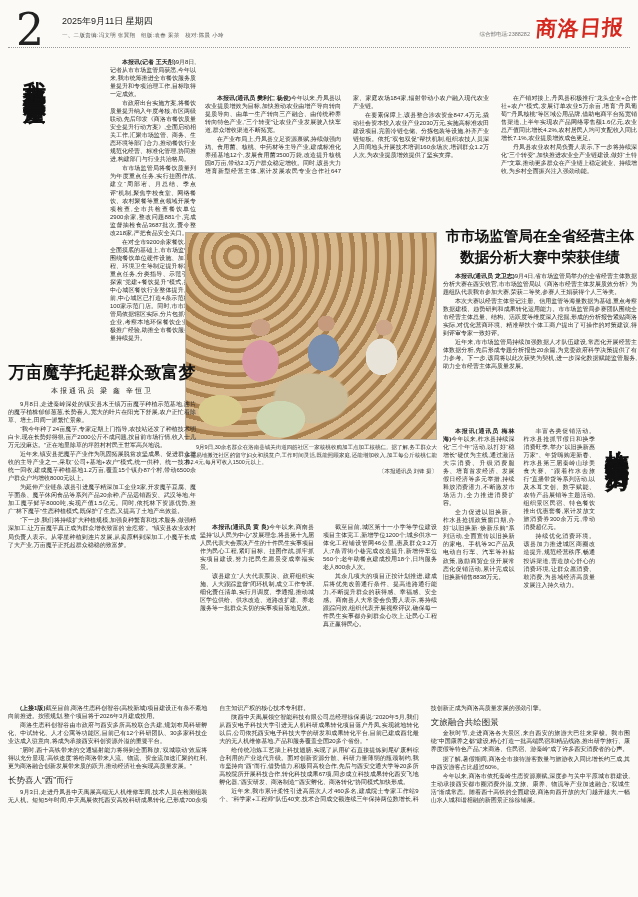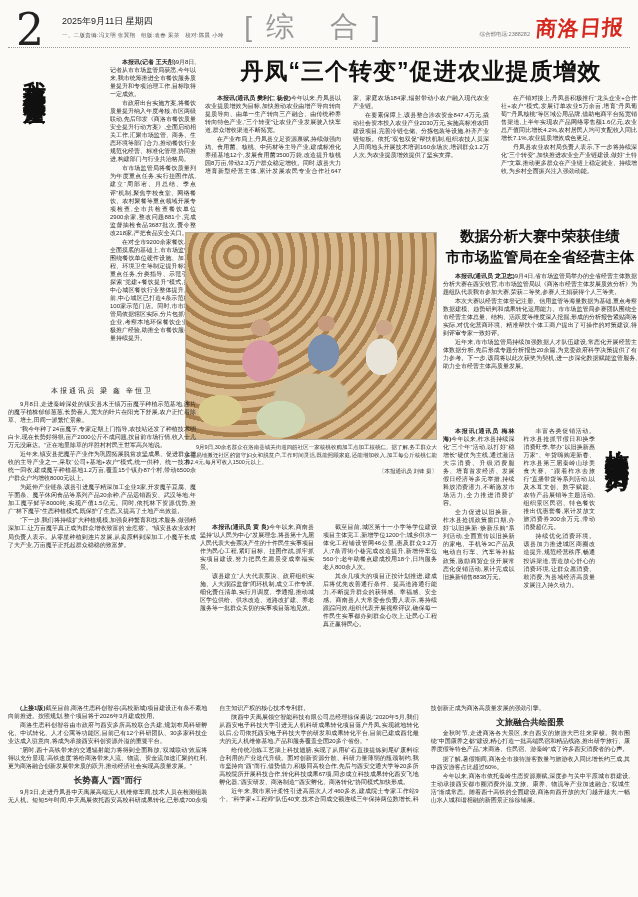--- a/index.html
+++ b/index.html
@@ -22,21 +22,21 @@
     color:#d5281f; transform:skewX(-6deg) rotate(-1deg); letter-spacing:1px; }
   .toprule { position:absolute; left:8px; right:8px; top:47px; border-top:1.5px dotted #9a9a9a; }
   
   .btxt { font-size:6px; line-height:1.34; text-align:justify; color:#2a2a2a; }
   .btxt p { text-indent:2em; margin-bottom:1px; }
   .btxt b { font-weight:700; }
   .vhead { writing-mode:vertical-rl; text-orientation:upright; font-weight:900; color:#111;
     letter-spacing:2px; }
   .hhead { font-weight:900; color:#111; text-align:center; }
   .byline-center { text-align:center; font-size:7px; color:#222; letter-spacing:2px; }
-  .subhead { font-weight:700; text-align:center; font-size:8.5px; margin:5px 0 4px; text-indent:0 !important; }
+  .subhead { font-weight:400; text-align:left; font-size:8.5px; margin:5px 0 4px; text-indent:0 !important; }
   .cols3 { column-count:3; column-gap:12px; }
   .cols2 { column-count:2; column-gap:9px; }
   
   .catering-head { position:absolute; left:20px; top:62px; height:292px; font-size:23px; }
   .catering-body { position:absolute; left:110px; top:58px; width:86px; height:306px; }
   .danfeng-head { position:absolute; left:205px; top:56px; width:432px; font-size:23px; letter-spacing:1px; }
   .danfeng-body { position:absolute; left:205px; top:94px; width:432px; height:134px; }
   .photo { position:absolute; left:185px; top:232px; width:252px; height:208px;
     background:
       radial-gradient(36px 26px at 14% 86%, #d9ca8e 0 60%, transparent 62%),
@@ -69,66 +69,65 @@
 </head>
 <body>
 
 <div class="paper">
 
   <div class="pagenum">2</div>
   <div class="dateblock">
     <div class="dateline">2025年9月11日 星期四</div>
     <div class="staffline">一、二版责编:冯文明 张翼翔　组版:袁春 采茶　校对:陈晨 小玲</div>
   </div>
-  <div class="section-title">[综  合]</div>
   <div class="phoneline">综合部电话:2388282</div>
   <div class="logo">商洛日报</div>
   <div class="toprule"></div>
 
   <div class="vhead catering-head">我市着力提升餐饮服务质量</div>
   <div class="btxt catering-body">
     <p><b>本报讯(记者 王天彤)</b><span>9月8日,记者从市市场监管局获悉,今年以来,我市统筹推进全市餐饮服务质量提升和专项治理工作,目标取得一定成效。</span></p>
     <p>市政府出台实施方案,将餐饮质量提升纳入年度考核,市区两级联动,先后印发《商洛市餐饮质量安全提升行动方案》,全面启动相关工作,汇聚市场监管、商务、生态环境等部门合力,推动餐饮行业规范化经营、标准化管理,协同推进,构建部门与行业共治格局。</p>
     <p>市市场监管局将餐饮质量列为年度重点任务,实行挂图作战,建立“周部署、月总结、季点评”机制,聚焦学校食堂、网络餐饮、农村聚餐等重点领域开展专项检查,全市共检查餐饮单位2900余家,整改问题881个,完成监督抽检食品3687批次,责令整改218家,严把食品安全关口。</p>
     <p>在对全市9200余家餐饮单位全面摸底的基础上,市市场监管局围绕餐饮单位硬件设施、加工流程、环境卫生等制定提升标准与重点任务,分类指导、示范引领,探索“党建+餐饮提升”模式,推动中心城区餐饮行业整体提升。目前,中心城区已打造4条示范街、100家示范门店。同时,市市场监管局依据辖区实际,分片包抓餐饮企业,考察本地环保餐饮企业,积极推广经验,助推全市餐饮服务质量持续提升。</p>
   </div>
 
-  <div class="hhead danfeng-head">丹凤“三个转变”促进农业提质增效</div>
   <div class="btxt cols3 danfeng-body">
     <p><b>本报讯(通讯员 樊利仁 杨俊)</b><span>今年以来,丹凤县以农业提质增效为目标,加快推动农业由增产导向转向提质导向、由单一生产转向三产融合、由传统种养转向特色产业,“三个转变”让农业产业发展驶入快车道,群众增收渠道不断拓宽。</span></p>
     <p>在产业布局上,丹凤县立足资源禀赋,持续做强肉鸡、食用菌、核桃、中药材等主导产业,建成标准化养殖基地12个,发展食用菌3500万袋,改造提升核桃园8万亩,带动2.3万户群众稳定增收。同时,该县大力培育新型经营主体,累计发展农民专业合作社647家、家庭农场184家,辐射带动小农户融入现代农业产业链。</p>
     <p>在要素保障上,该县整合涉农资金847.4万元,撬动社会资本投入农业产业2030万元,实施高标准农田建设项目,完善冷链仓储、分拣包装等设施,补齐产业链短板。依托“双包双促”帮扶机制,组织农技人员深入田间地头开展技术培训160余场次,培训群众1.2万人次,为农业提质增效提供了坚实支撑。</p>
     <p>在产销对接上,丹凤县积极推行“龙头企业+合作社+农户”模式,发展订单农业5万余亩,培育“丹凤葡萄”“丹凤核桃”等区域公用品牌,借助电商平台拓宽销售渠道,上半年实现农产品网络零售额1.6亿元,农业总产值同比增长4.2%,农村居民人均可支配收入同比增长7.1%,农业提质增效成色更足。</p>
     <p>丹凤县农业农村局负责人表示,下一步将持续深化“三个转变”,加快推进农业全产业链建设,做好“土特产”文章,推动更多群众在产业链上稳定就业、持续增收,为乡村全面振兴注入强劲动能。</p>
   </div>
 
   <div class="photo" title="群众在核桃收购加工点加工核桃仁"></div>
   <div class="btxt caption">
     <p>9月9日,30余名群众在洛南县城关街道四皓社区一家核桃收购加工点加工核桃仁。据了解,务工群众大多是易地搬迁社区的留守妇女和脱贫户,工作时间灵活,既能照顾家庭,还能增加收入,加工每公斤核桃仁能挣2.4元,每月可收入1500元以上。</p>
     <p class="credit">〔本报通讯员 刘锋 摄〕</p>
   </div>
 
   <div class="hhead dashuju-head">
+    <div>市市场监管局在全省经营主体</div>
     <div>数据分析大赛中荣获佳绩</div>
-    <div>市市场监管局在全省经营主体</div>
   </div>
   <div class="btxt dashuju-body">
     <p><b>本报讯(通讯员 龙卫志)</b><span>9月4日,省市场监管局举办的全省经营主体数据分析大赛在西安收官,市市场监管局以《商洛市经营主体发展质效分析》为题组队代表我市参加大赛,荣获二等奖,参赛人王娟获得个人三等奖。</span></p>
     <p>本次大赛以经营主体登记注册、信用监管等海量数据为基础,重点考察数据建模、趋势研判和成果转化运用能力。市市场监管局参赛团队围绕全市经营主体总量、结构、活跃度等维度深入挖掘,形成的分析报告紧贴商洛实际,对优化营商环境、精准帮扶个体工商户提出了可操作的对策建议,得到评审专家一致好评。</p>
     <p>近年来,市市场监管局持续加强数据人才队伍建设,常态化开展经营主体数据分析,先后形成专题分析报告20余篇,为党委政府科学决策提供了有力参考。下一步,该局将以此次获奖为契机,进一步深化数据赋能监管服务,助力全市经营主体高质量发展。</p>
   </div>
 
   <div class="btxt cols2 zhashui-body">
     <p><b>本报讯(通讯员 梅林海)</b><span>今年以来,柞水县持续深化“三个年”活动,以打好“稳增长”硬仗为主线,通过激活大宗消费、升级消费服务、培育首发经济、发展假日经济等多元举措,持续释放消费潜力,不断激发市场活力,全力推进消费扩容。</span></p>
     <p>全力促进以旧换新。柞水县抢抓政策窗口期,办好“以旧换新·焕新乐购”系列活动,全面宣传以旧换新的家电、手机等3C产品及电动自行车、汽车等补贴政策,激励商贸企业开展常态化促销活动,累计完成以旧换新销售8838万元。</p>
     <p>丰富各类促销活动。柞水县抢抓节假日和换季消费旺季,举办“以旧换新惠万家”、年货嗨购迎新春、柞水县第三届秦岭山珍美食大赛、“跟着柞水去旅行”直播带货等系列活动,以及木耳文创、数字赋能、农特产品展销等主题活动,组织景区民宿、特色餐饮推出优惠套餐,累计发放文旅消费券300余万元,带动消费超亿元。</p>
     <p>持续优化消费环境。该县加力推进城区商圈改造提升,规范经营秩序,畅通投诉渠道,营造放心舒心的消费环境,让群众愿消费、敢消费,为县域经济高质量发展注入持久动力。</p>
   </div>
   <div class="vhead zhashui-head">柞水持续激发消费活力</div>
 
+  <div class="hhead moyu-head">万亩魔芋托起群众致富梦</div>
   <div class="byline-center moyu-byline">本报通讯员 梁 鑫 辛恒卫</div>
   <div class="btxt moyu-body">
     <p>9月8日,走进秦岭深处的镇安县木王镇万亩魔芋种植示范基地,连片的魔芋植株郁郁葱葱,长势喜人,宽大的叶片在阳光下舒展,农户正忙着除草、培土,田间一派繁忙景象。</p>
     <p>“我今年种了24亩魔芋,专家定期上门指导,农技站还发了种植技术明白卡,现在长势好得很,亩产2000公斤不成问题,按目前市场行情,收入十几万元没麻达。”正在地里除草的坪胜村村民王世军高兴地说。</p>
     <p>近年来,镇安县把魔芋产业作为巩固拓展脱贫攻坚成果、促进群众增收的主导产业之一,采取“公司+基地+农户”模式,统一供种、统一技术、统一回收,建成魔芋种植基地1.2万亩,覆盖15个镇办87个村,带动6500余户群众户均增收8000元以上。</p>
     <p>为延伸产业链条,该县引进魔芋精深加工企业3家,开发魔芋豆腐、魔芋面条、魔芋休闲食品等系列产品20余种,产品远销西安、武汉等地,年加工魔芋鲜芋8000吨,实现产值1.5亿元。同时,依托林下资源优势,推广“林下魔芋”生态种植模式,既保护了生态,又提高了土地产出效益。</p>
     <p>“下一步,我们将持续扩大种植规模,加强良种繁育和技术服务,做强精深加工,让万亩魔芋真正成为群众增收致富的‘金疙瘩’。”镇安县农业农村局负责人表示。从零星种植到连片发展,从卖原料到深加工,小魔芋长成了大产业,万亩魔芋正托起群众稳稳的致富梦。</p>
   </div>
 
   <div class="btxt cols2 shangnan-body">

